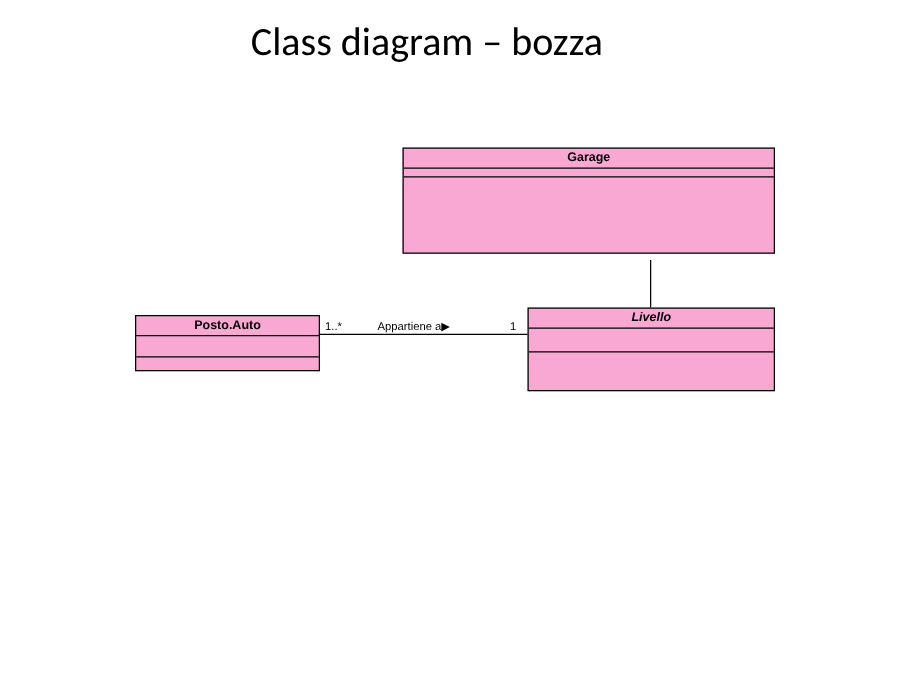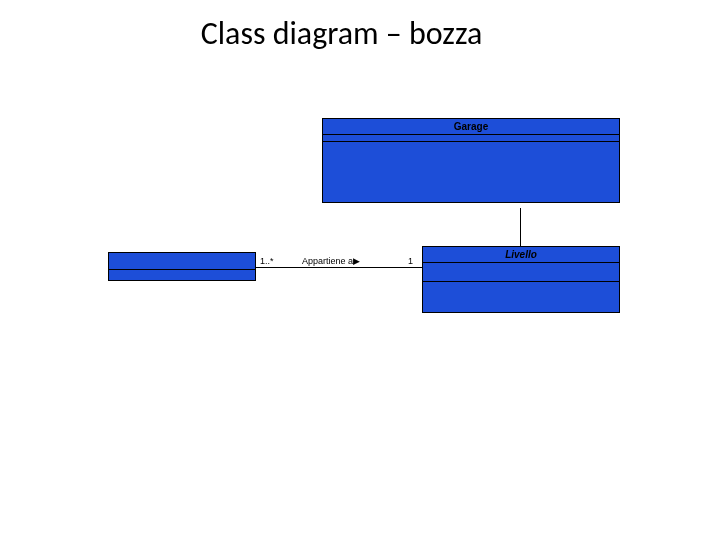--- a/index.html
+++ b/index.html
@@ -18,21 +18,21 @@
     width: 587px;
     text-align: center;
     font-size: 32px;
     font-weight: 400;
     color: #000;
     margin-left: 48px;
   }
   
   .uml-box {
     position: absolute;
-    background: #1d4ed8;
+    background: #f9a8d4;
     border: 1px solid #000;
     font-family: Arial, sans-serif;
   }
   .uml-name {
     text-align: center;
     font-weight: 700;
     font-size: 10px;
     padding: 2px 4px;
     border-bottom: 1px solid #000;
   }
@@ -67,20 +67,21 @@
   <div class="uml-op" style="min-height:60px;"></div>
 </div>
 
 <div class="uml-box" style="left:422px; top:246px; width:196px;font-style:italic;">
   <div class="uml-name">Livello</div>
   <div class="uml-attr" style="min-height:18px;"></div>
   <div class="uml-op" style="min-height:30px;"></div>
 </div>
 
 <div class="uml-box" style="left:108px; top:252px; width:146px;">
+  <div class="uml-name">Posto.Auto</div>
   <div class="uml-attr" style="min-height:16px;"></div>
   <div class="uml-op" style="min-height:10px;"></div>
 </div>
 
 <div class="line" style="left:520px; top:208px; width:1px; height:38px;"></div>
 
 <div class="line" style="left:255px; top:267px; width:167px; height:1px;"></div>
 
 <div class="assoc-label" style="left:260px; top:256px;">1..*</div>
 

